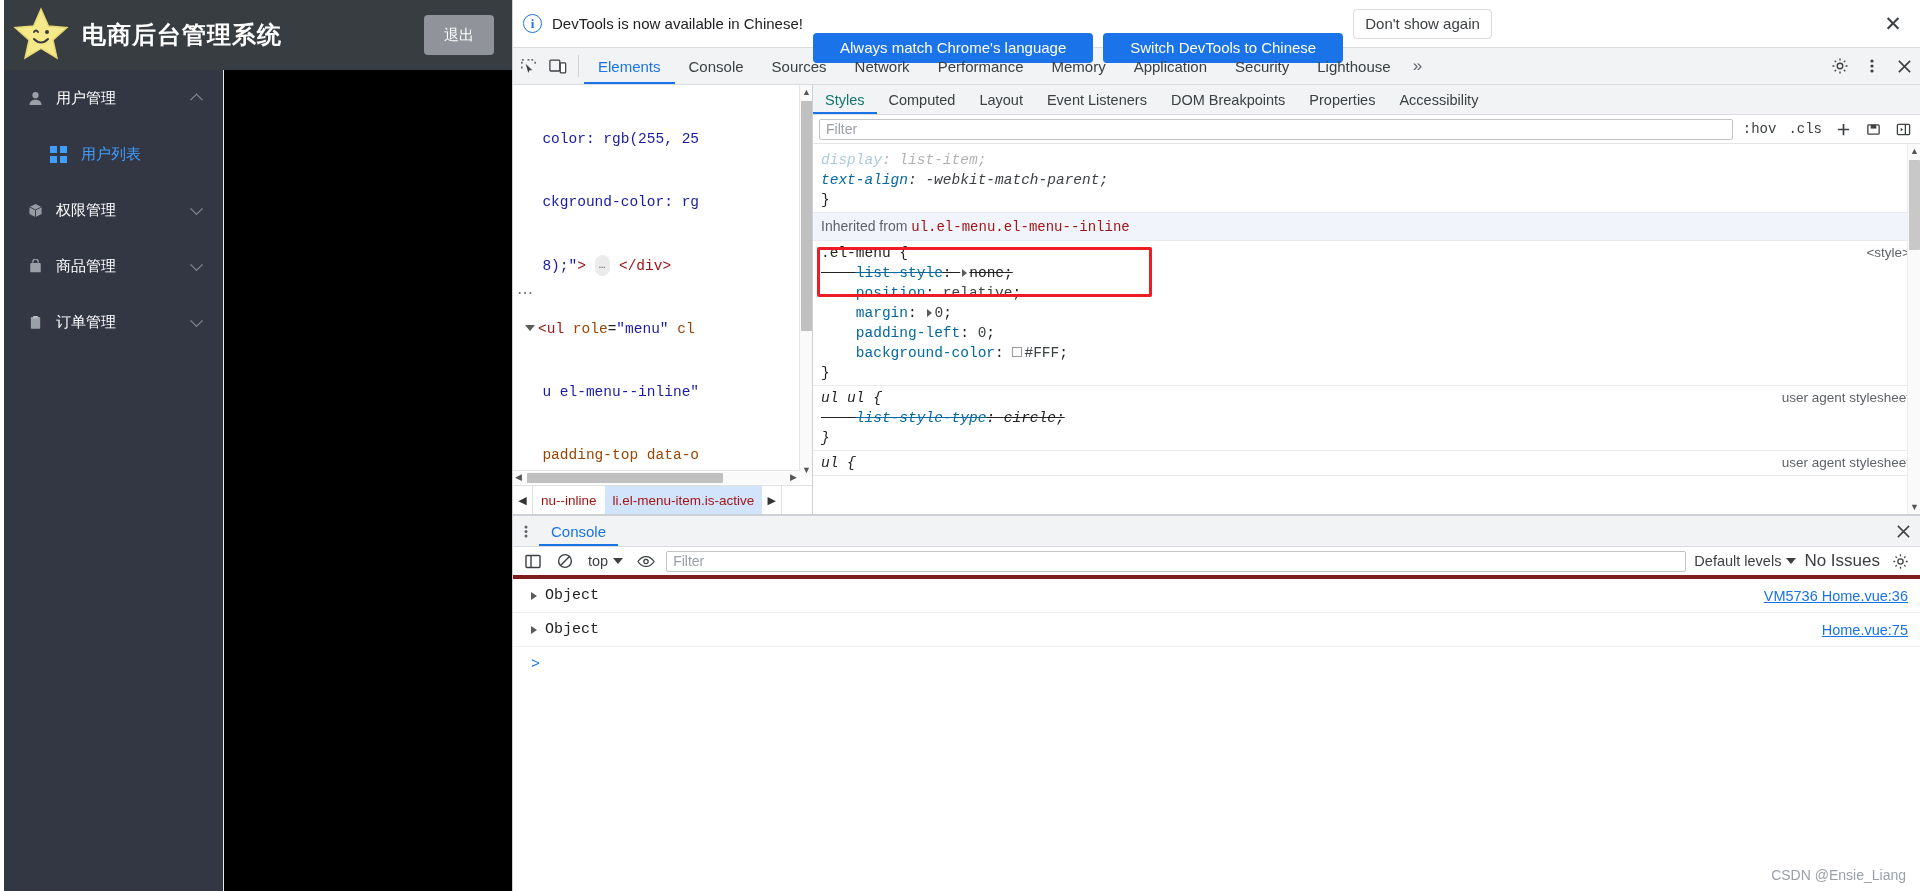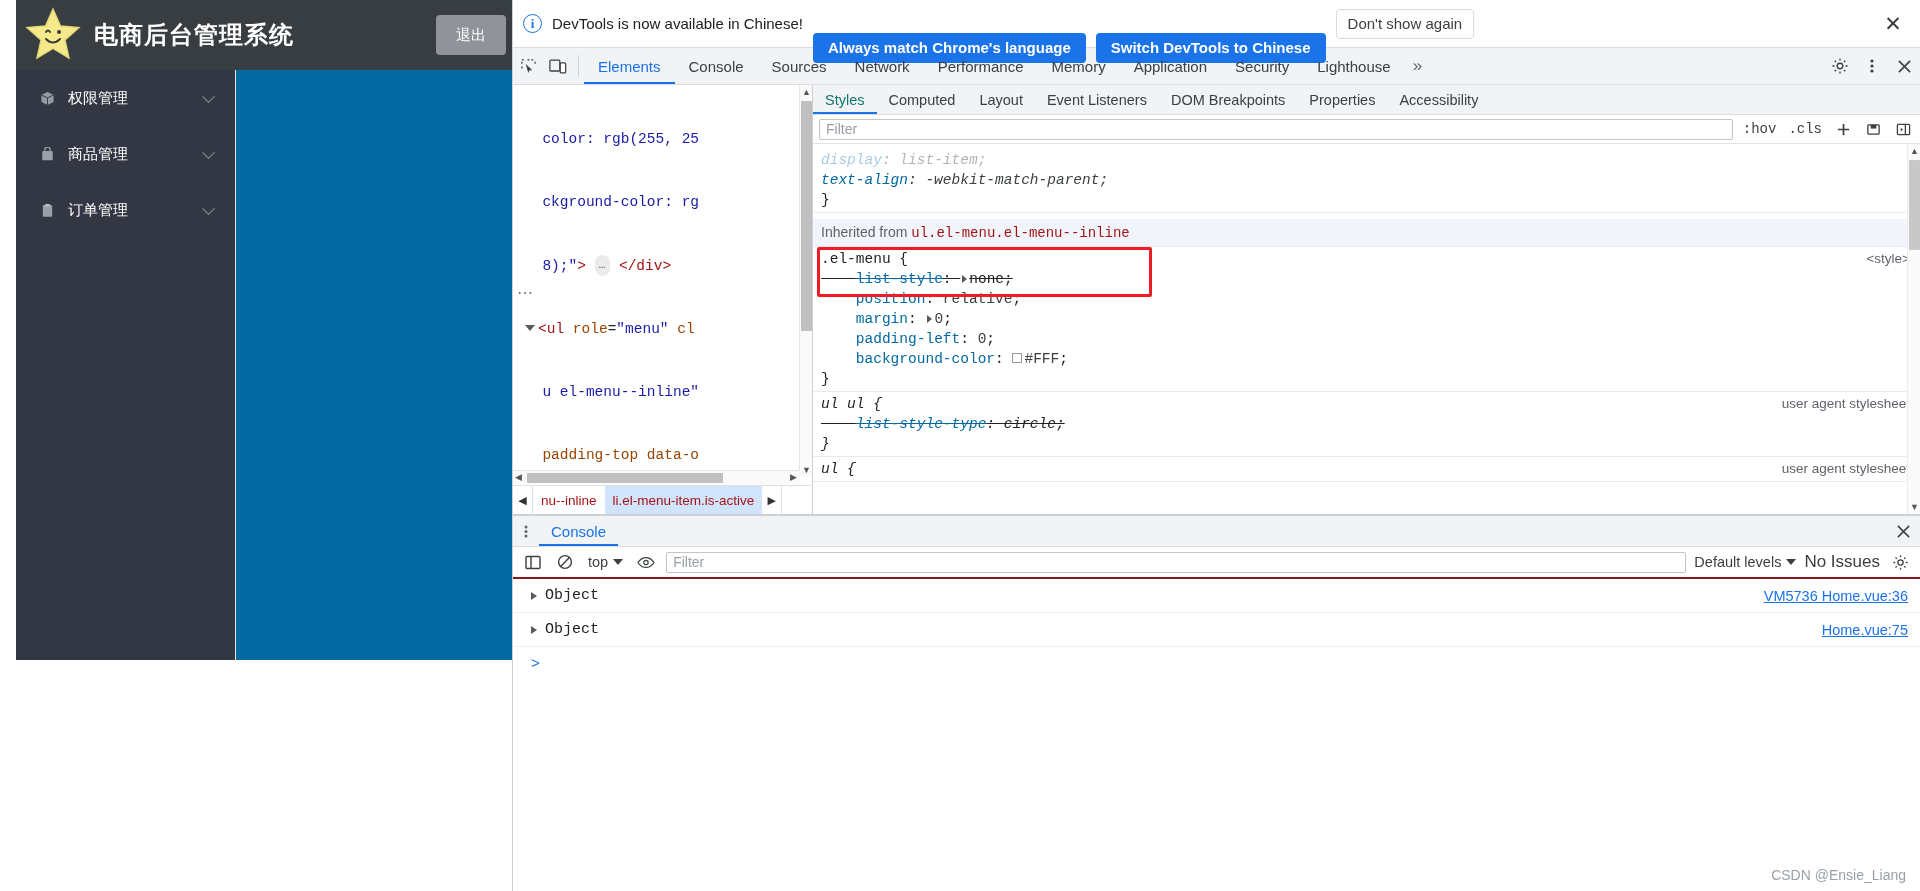--- a/index.html
+++ b/index.html
@@ -6,23 +6,23 @@
   html, body {
     width: 1920px; height: 891px;
     overflow: hidden;
     font-family: "Liberation Sans", sans-serif;
     background: #fff;
   }
   .screen { position: relative; width: 1920px; height: 891px; }
 
   
   .app {
-    position: absolute; left: 16px; top: 0;
-    width: 512px; height: 660px;
-    background: #0369a1;
+    position: absolute; left: 4px; top: 0;
+    width: 512px; height: 891px;
+    background: #000000;
     overflow: hidden;
   }
   .app-header {
     height: 70px; background: #373d41;
     display: flex; align-items: center; padding-left: 8px;
     position: relative;
   }
   .logo-star { width: 58px; height: 58px; flex: 0 0 58px; position: relative; }
   .logo-star svg { display: block; }
   .app-title {
@@ -97,22 +97,22 @@
   .info-icon {
     width: 19px; height: 19px; flex: 0 0 19px;
     border: 1.7px solid #1a73e8; border-radius: 50%;
     color: #1a73e8; font-size: 13px; font-weight: bold;
     display: flex; align-items: center; justify-content: center;
     font-family: "Liberation Serif", serif;
   }
   .info-text { font-size: 15px; color: #202124; white-space: nowrap; }
   .btn-blue {
     background: #1a73e8; color: #fff; border: none;
-    border-radius: 4px; height: 30px; padding: 0 15px;
-    font-size: 15px; font-weight: bold; cursor: pointer;
+    border-radius: 4px; height: 30px; padding: 0 27px;
+    font-size: 15px; font-weight: normal; cursor: pointer;
     font-family: "Liberation Sans", sans-serif; white-space: nowrap; margin-top: 48px;
   }
   .btn-plain {
     background: #fff; color: #3c4043;
     border: 1px solid #dadce0; border-radius: 4px;
     height: 30px; padding: 0 11px; font-size: 15px;
     cursor: pointer; font-family: "Liberation Sans", sans-serif;
     white-space: nowrap;
   }
   .infobar-close {
@@ -243,21 +243,21 @@
     cursor: pointer; color: #3c4043; }
   .css-body {
     font-family: "Liberation Mono", monospace;
     font-size: 14.5px; line-height: 20px;
     color: #222; position: relative; overflow: hidden;
     height: 340px;
   }
   .css-rule { padding: 2px 0 2px 8px; border-bottom: 1px solid #e8eaed; position: relative; }
   .css-rule.inherit-hdr {
     background: #f1f5fb; color: #5f6368; font-family: "Liberation Sans", sans-serif;
-    font-size: 14px; padding: 3px 0 3px 8px; margin-top: 6px;
+    font-size: 14px; padding: 3px 0 3px 8px;
   }
   .css-rule.inherit-hdr .sel { font-family: "Liberation Mono", monospace; color: #a31515; }
   .prop { color: #0369a1; }
   .prop-act { color: #c5443f; }
   .pval { color: #3c4043; }
   .strike { text-decoration: line-through; color: #222; }
   .strike .prop { text-decoration: line-through; }
   .ua { color: #5f6368; font-family: "Liberation Sans", sans-serif; font-size: 13.5px;
        position: absolute; right: 10px; top: 2px; }
   .src-link { color: #5f6368; font-family: "Liberation Sans", sans-serif; font-size: 13.5px;
@@ -298,21 +298,21 @@
   .dtab {
     display: flex; align-items: center; padding: 0 12px; font-size: 15px;
     color: #1a73e8; box-shadow: inset 0 -2px 0 #1a73e8; cursor: pointer;
   }
   .drawer-close {
     margin-left: auto; width: 34px; display: flex; align-items: center;
     justify-content: center; cursor: pointer; color: #3c4043; font-size: 18px;
   }
   .console-toolbar {
     height: 32px; display: flex; align-items: center; gap: 8px;
-    padding: 0 8px; border-bottom: 2px solid #7f1d1d;
+    padding: 0 8px; border-bottom: 4px solid #7f1d1d;
   }
   .ct-ico { width: 24px; height: 24px; display: flex; align-items: center;
     justify-content: center; cursor: pointer; color: #5f6368; }
   .ctx-select {
     display: flex; align-items: center; gap: 5px; font-size: 14.5px;
     color: #3c4043; cursor: pointer; padding: 0 3px;
   }
   .caret-d {
     width: 0; height: 0; border-left: 5px solid transparent;
     border-right: 5px solid transparent; border-top: 6px solid #3c4043;
@@ -367,20 +367,43 @@
           <path d="M22 33 q7 7 14 0" stroke="#3b3b3b" stroke-width="2" fill="none" stroke-linecap="round"></path>
         </svg>
       </div>
       <div class="app-title">电商后台管理系统</div>
       <button class="logout-btn">退出</button>
     </div>
 
     <div class="app-body">
       <div class="sidebar">
 
+        <div class="menu-group">
+          <div class="menu-head">
+            <span class="mi">
+              <svg width="15" height="15" viewBox="0 0 16 16" fill="#9aa0a8">
+                <circle cx="8" cy="4.4" r="3.3"></circle>
+                <path d="M1.6 15c0-3.6 2.9-5.6 6.4-5.6s6.4 2 6.4 5.6z"></path>
+              </svg>
+            </span>
+            <span>用户管理</span>
+            <span class="arrow up"></span>
+          </div>
+          <div class="submenu">
+            <div class="submenu-item">
+              <span class="dots">
+                  <i></i>
+                  <i></i>
+                  <i></i>
+                  <i></i>
+                </span>
+              <span>用户列表</span>
+            </div>
+          </div>
+        </div>
 
         <div class="menu-group">
           <div class="menu-head">
             <span class="mi">
               <svg width="15" height="15" viewBox="0 0 16 16" fill="#9aa0a8">
                 <path d="M8 1L1.5 4.2v7.6L8 15l6.5-3.2V4.2z" opacity=".95"></path>
                 <path d="M1.5 4.2L8 7.4l6.5-3.2" stroke="#333744" stroke-width="1" fill="none"></path>
                 <path d="M8 7.4V15" stroke="#333744" stroke-width="1" fill="none"></path>
               </svg>
             </span>

